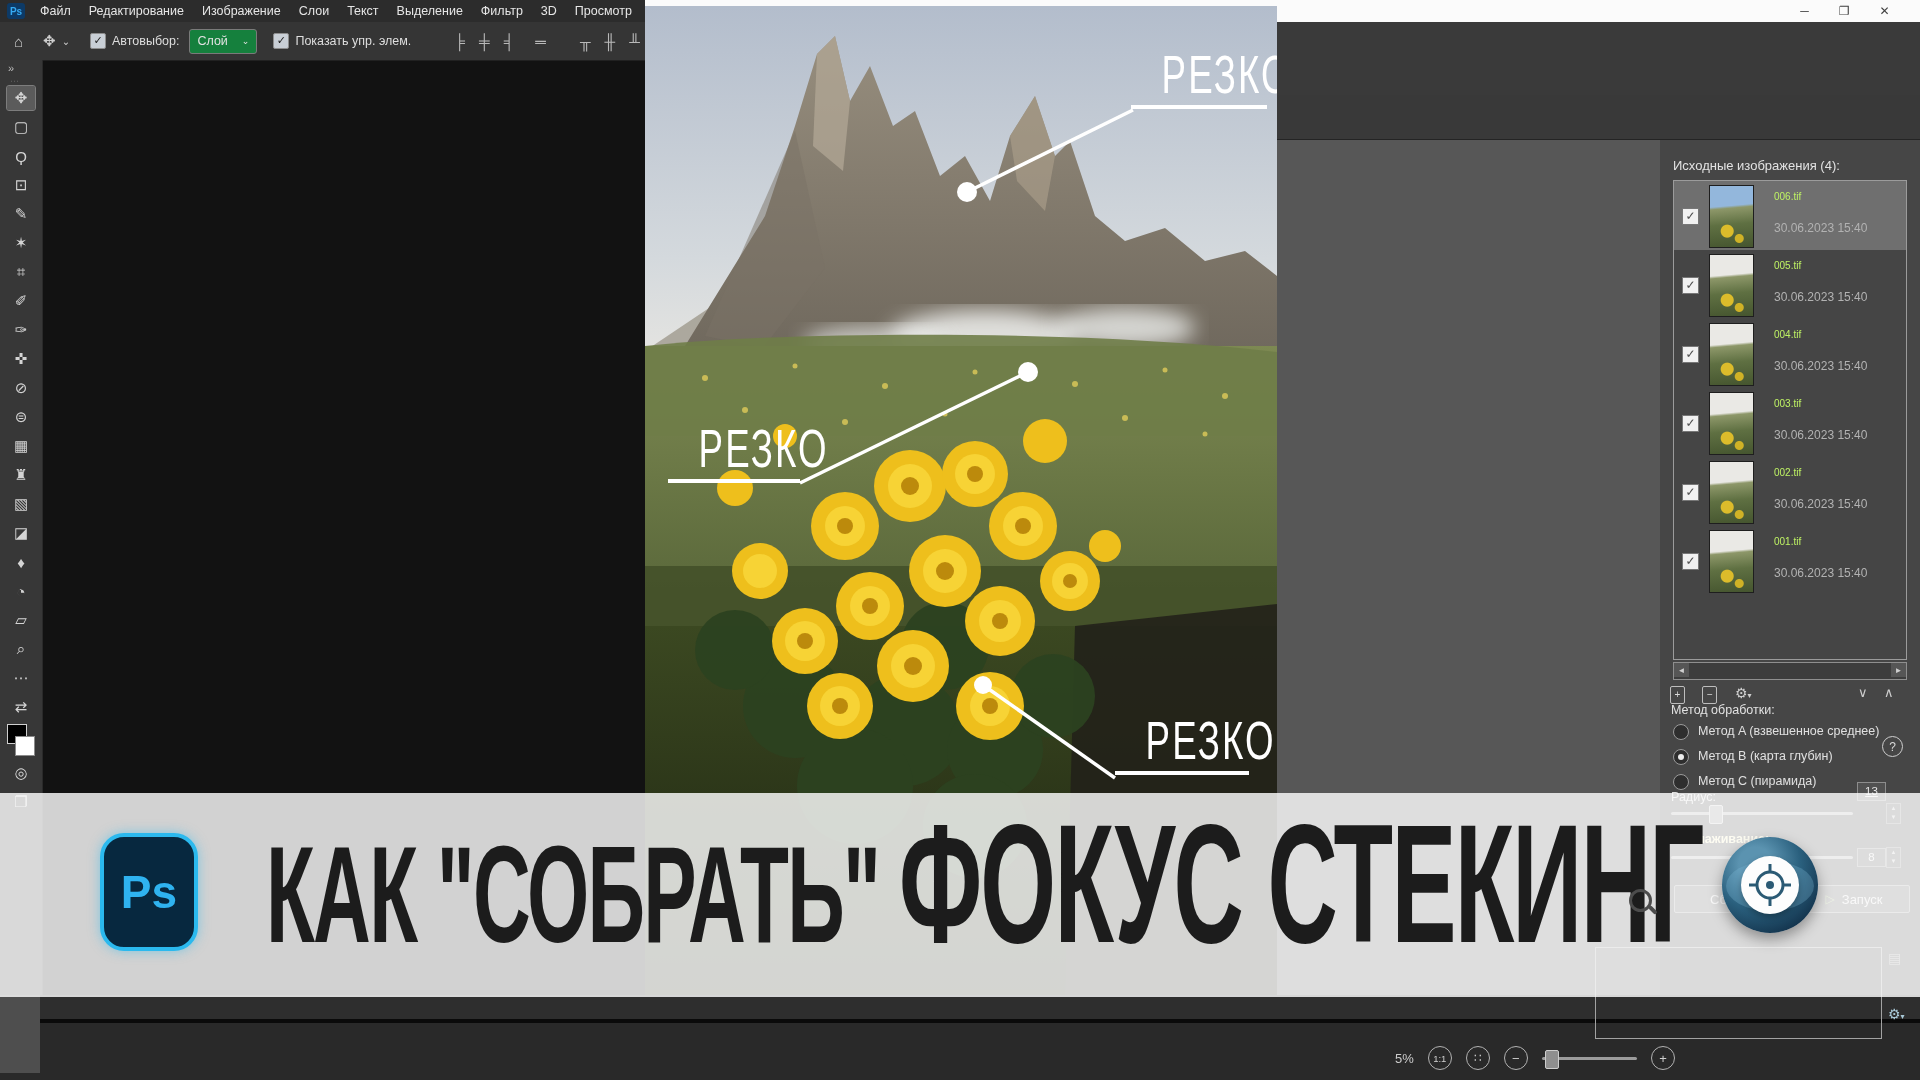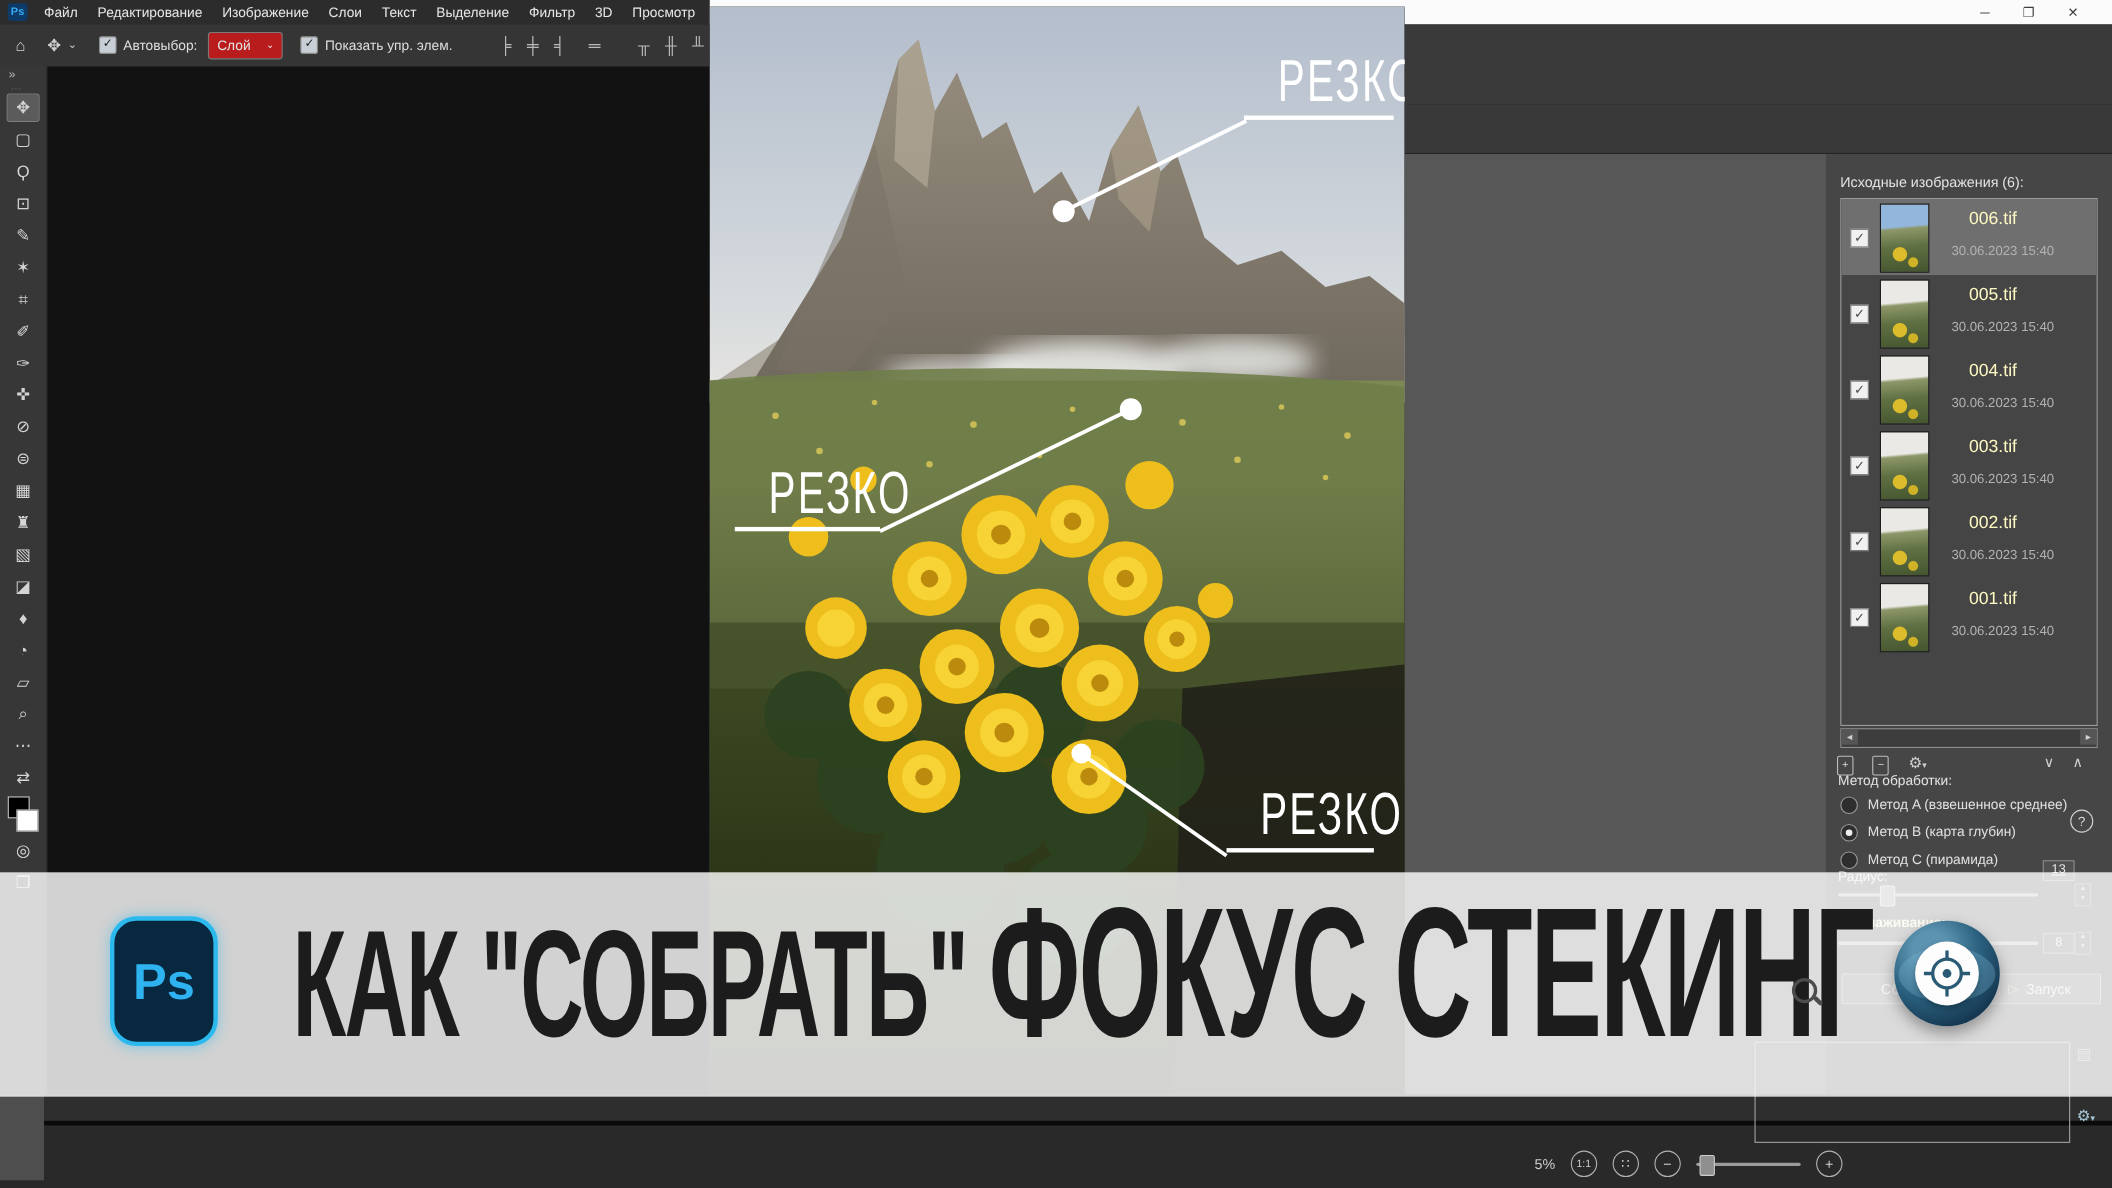--- a/index.html
+++ b/index.html
@@ -14,21 +14,21 @@
   .ps-badge{width:18px;height:16px;margin:0 6px 0 7px;background:#0d3a66;border-radius:3px;color:#35aaf3;
             font-size:10px;font-weight:bold;display:flex;align-items:center;justify-content:center;flex:0 0 auto;}
   .menu-item{padding:0 9px;font-size:12.5px;color:#e6e6e6;white-space:nowrap;}
   #optionsbar{left:0;top:22px;width:645px;height:38px;background:#353535;border-bottom:1px solid #212121;
               display:flex;align-items:center;z-index:4;}
   .ob-icon{color:#cfcfcf;font-size:15px;}
   .ob-sep{width:1px;height:24px;background:#545454;margin:0 10px;}
   .cb{width:14px;height:14px;background:#c9cfd6;border:1px solid #8d8d8d;border-radius:2px;color:#1d1d1d;
       font-size:11px;line-height:13px;text-align:center;flex:0 0 auto;}
   .ob-label{font-size:12.5px;color:#dedede;margin:0 10px 0 6px;white-space:nowrap;}
-  .select{height:23px;background:#b91c1c;border:1px solid #7a7a7a;border-radius:3px;display:flex;align-items:center;
+  .select{height:23px;background:#15803d;border:1px solid #7a7a7a;border-radius:3px;display:flex;align-items:center;
           padding:0 7px;font-size:12.5px;color:#e2e2e2;gap:14px;}
   .align-glyph{color:#b9b9b9;font-size:15px;margin:0 7px;}
   
   #toolbar{left:0;top:60px;width:42px;height:1020px;background:#373737;border-right:1px solid #2a2a2a;z-index:4;}
   #toolbar .chev{color:#bbb;font-size:11px;position:absolute;left:8px;top:2px;}
   #toolbar .grip{color:#666;font-size:9px;position:absolute;left:10px;top:16px;letter-spacing:1px;}
   #tools{position:absolute;left:0;top:26px;width:42px;display:flex;flex-direction:column;align-items:center;gap:5px;}
   .tool{width:28px;height:24px;display:flex;align-items:center;justify-content:center;color:#d4d4d4;font-size:15px;border-radius:2px;}
   .tool.sel{background:#5b5b5b;outline:1px solid #7d7d7d;}
   .swatches{width:30px;height:32px;position:relative;}
@@ -46,21 +46,21 @@
   .fitem{position:relative;width:100%;height:69px;}
   .fitem.sel{background:#6f6f6f;}
   .cb2{position:absolute;left:8px;top:27px;width:15px;height:15px;background:#f1f1f1;border:1px solid #777;
        color:#4e4e4e;font-size:12px;line-height:14px;text-align:center;}
   .thumb{position:absolute;left:35px;top:4px;width:43px;height:61px;border:1px solid #1e1e1e;
     background:
       radial-gradient(circle at 40% 74%, #dcbc2b 0 6px, rgba(0,0,0,0) 7px),
       radial-gradient(circle at 68% 86%, #d0b226 0 4px, rgba(0,0,0,0) 5px),
       linear-gradient(175deg, var(--sky,#eae9e5) 0 33%, #8d9769 37%, #5f7042 62%, #45552f 100%);}
   .thumb.blue{--sky:#93b7dc;}
-  .fname{position:absolute;left:116px;top:10px;color:#fef9c3;font-size:16px;}
+  .fname{position:absolute;left:100px;top:10px;color:#bef264;font-size:10px;}
   .fdate{position:absolute;left:100px;top:40px;color:#b2b2b2;font-size:12px;}
   #hscroll{position:absolute;left:13px;top:522px;width:232px;height:16px;background:#3d3d3d;border:1px solid #8f8f8f;display:flex;justify-content:space-between;}
   .sarr{width:15px;height:14px;background:#565656;color:#cfcfcf;font-size:8px;display:flex;align-items:center;justify-content:center;}
   #ptools{position:absolute;left:10px;top:545px;width:240px;height:20px;color:#cfcfcf;}
   .pagebox{display:inline-flex;width:13px;height:16px;border:1px solid #bdbdbd;font-size:10px;align-items:center;justify-content:center;color:#dcdcdc;margin-right:14px;border-radius:2px;background:transparent;}
   .radio{width:14px;height:14px;border-radius:50%;background:#2e2e2e;border:1px solid #9a9a9a;flex:0 0 auto;}
   .radio.sel::after{content:'';display:block;width:6px;height:6px;margin:4px;border-radius:50%;background:#ededed;}
   .radrow{position:absolute;left:13px;display:flex;gap:9px;color:#e0e0e0;}
   #helpc{position:absolute;left:222px;top:596px;width:19px;height:19px;border:1.5px solid #cfcfcf;border-radius:50%;
          color:#d8d8d8;font-size:12px;display:flex;align-items:center;justify-content:center;}
@@ -242,21 +242,21 @@
       </div>
   </div>
 </div>
 
 <div class="abs" id="canvas-left"></div>
 <div class="abs" id="strip-r1"></div>
 <div class="abs" id="strip-r2"></div>
 <div class="abs" id="canvas-right"></div>
 
 <div class="abs" id="panel">
-  <div class="ttl">Исходные изображения (6):</div>
+  <div class="ttl">Исходные изображения (4):</div>
 
   <div id="listbox">
     <div class="fitem sel">
       <span class="cb2">✓</span>
       <span class="thumb blue"></span>
       <span class="fname">006.tif</span>
       <span class="fdate">30.06.2023 15:40</span>
     </div>
     <div class="fitem">
       <span class="cb2">✓</span>

